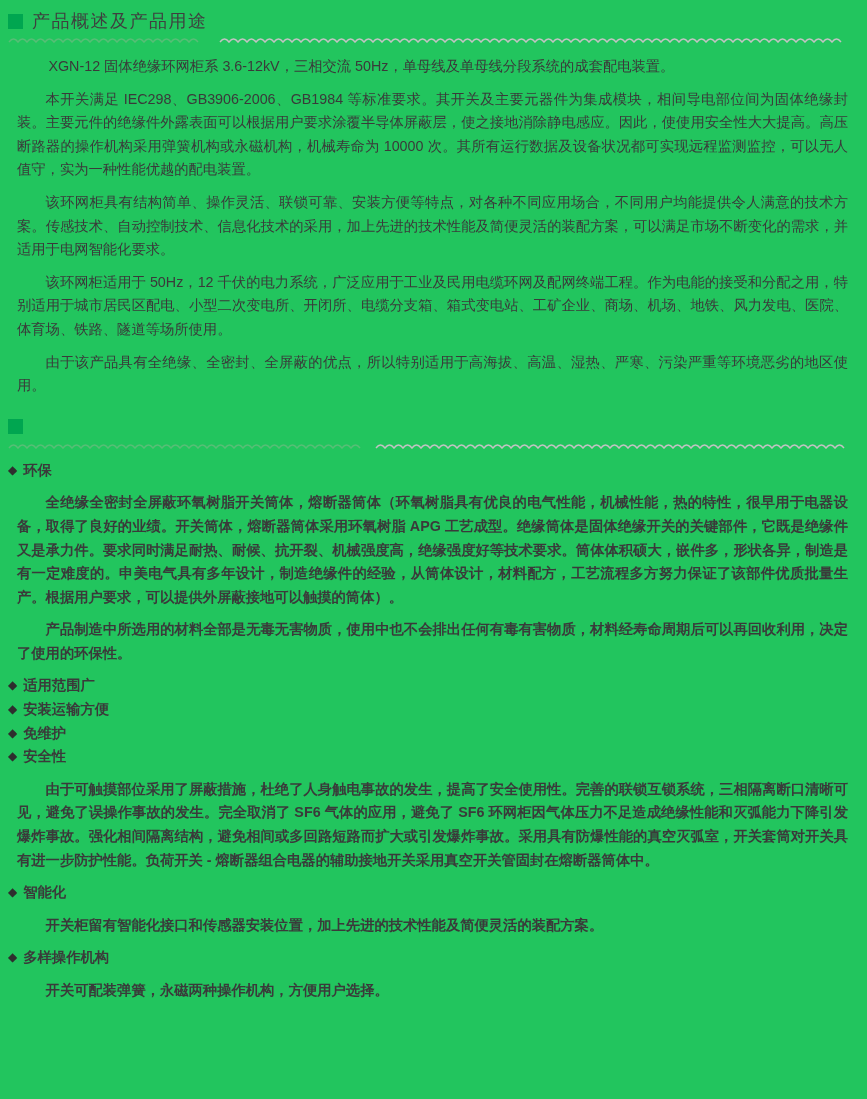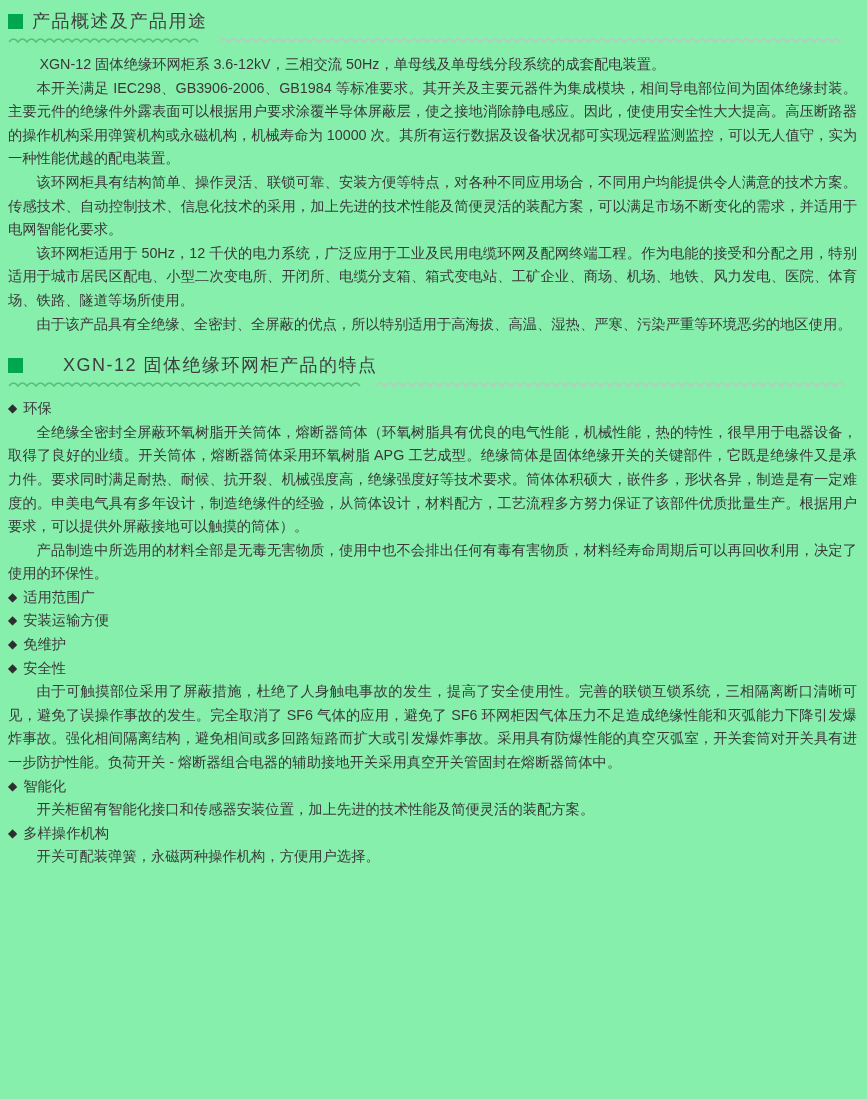--- a/index.html
+++ b/index.html
@@ -1,33 +1,33 @@
 <!DOCTYPE html>
 <html lang="zh" style="--accent: #00a650; --text: #3a3a3a;"><head>
 <meta charset="utf-8">
 <style>
   html,body{margin:0;padding:0;background:#fff;}
   body{font-family:"Liberation Sans","DejaVu Sans",sans-serif;}
   .page{
     position:relative;width:867px;height:1099px;box-sizing:border-box;
-    padding:7px 10px 0 8px;background:#86efac;overflow:hidden;
+    padding:7px 10px 0 8px;background:#22c55e;overflow:hidden;
     color:var(--text,#3a3a3a);
   }
   .sec-head{display:flex;align-items:center;height:28px;}
   .sq{width:15px;height:15px;background:var(--accent,#00a650);flex:0 0 auto;}
   .sec-title{font-size:18px;color:#3f3f3f;letter-spacing:1.5px;white-space:nowrap;}
   .t1{margin-left:9px;}
   .t2{margin-left:40px;}
   .wave-row{height:10px;margin-top:1px;display:flex;align-items:flex-start;}
   .wave-gap{width:13px;flex:0 0 auto;}
   svg.wave{display:block;}
   .sec-body{margin-top:7px;font-size:14.3px;line-height:23.6px;color:var(--text,#3a3a3a);}
-  .p{margin:0;text-indent:2em;text-align:justify;}
+  .p{margin:9px;text-indent:2em;text-align:justify;}
   .p.lead{text-indent:2.2em;}
-  .feature{margin:0;}
+  .feature{margin:0;font-weight:bold;}
   .fh{line-height:23.6px;white-space:nowrap;}
   .diamond{font-size:12px;margin-right:6px;color:#2e2e2e;vertical-align:1px;}
   .sec2{margin-top:15px;}
 </style>
 </head>
 <body>
 
 <div class="page">
 
   <section>
@@ -49,21 +49,20 @@
       <p class="p">本开关满足 IEC298、GB3906-2006、GB1984 等标准要求。其开关及主要元器件为集成模块，相间导电部位间为固体绝缘封装。主要元件的绝缘件外露表面可以根据用户要求涂覆半导体屏蔽层，使之接地消除静电感应。因此，使使用安全性大大提高。高压断路器的操作机构采用弹簧机构或永磁机构，机械寿命为 10000 次。其所有运行数据及设备状况都可实现远程监测监控，可以无人值守，实为一种性能优越的配电装置。</p>
       <p class="p">该环网柜具有结构简单、操作灵活、联锁可靠、安装方便等特点，对各种不同应用场合，不同用户均能提供令人满意的技术方案。传感技术、自动控制技术、信息化技术的采用，加上先进的技术性能及简便灵活的装配方案，可以满足市场不断变化的需求，并适用于电网智能化要求。</p>
       <p class="p">该环网柜适用于 50Hz，12 千伏的电力系统，广泛应用于工业及民用电缆环网及配网终端工程。作为电能的接受和分配之用，特别适用于城市居民区配电、小型二次变电所、开闭所、电缆分支箱、箱式变电站、工矿企业、商场、机场、地铁、风力发电、医院、体育场、铁路、隧道等场所使用。</p>
       <p class="p">由于该产品具有全绝缘、全密封、全屏蔽的优点，所以特别适用于高海拔、高温、湿热、严寒、污染严重等环境恶劣的地区使用。</p>
     </div>
   </section>
 
   <section class="sec2">
     <div class="sec-head">
       <span class="sq"></span>
-      <span class="sec-title t2">XGN-12 固体绝缘环网柜产品的特点</span>
     </div>
     <div class="wave-row">
       <svg class="wave" width="354" height="9">
           <path d="M1 6 q4.5 -6 9 0 q4.5 -6 9 0 q4.5 -6 9 0 q4.5 -6 9 0 q4.5 -6 9 0 q4.5 -6 9 0 q4.5 -6 9 0 q4.5 -6 9 0 q4.5 -6 9 0 q4.5 -6 9 0 q4.5 -6 9 0 q4.5 -6 9 0 q4.5 -6 9 0 q4.5 -6 9 0 q4.5 -6 9 0 q4.5 -6 9 0 q4.5 -6 9 0 q4.5 -6 9 0 q4.5 -6 9 0 q4.5 -6 9 0 q4.5 -6 9 0 q4.5 -6 9 0 q4.5 -6 9 0 q4.5 -6 9 0 q4.5 -6 9 0 q4.5 -6 9 0 q4.5 -6 9 0 q4.5 -6 9 0 q4.5 -6 9 0 q4.5 -6 9 0 q4.5 -6 9 0 q4.5 -6 9 0 q4.5 -6 9 0 q4.5 -6 9 0 q4.5 -6 9 0 q4.5 -6 9 0 q4.5 -6 9 0 q4.5 -6 9 0 q4.5 -6 9 0" stroke="#57be76" stroke-width="1.4" fill="none"></path>
         </svg>
       <span class="wave-gap"></span>
       <svg class="wave" width="470" height="9">
           <path d="M1 6 q4.5 -6 9 0 q4.5 -6 9 0 q4.5 -6 9 0 q4.5 -6 9 0 q4.5 -6 9 0 q4.5 -6 9 0 q4.5 -6 9 0 q4.5 -6 9 0 q4.5 -6 9 0 q4.5 -6 9 0 q4.5 -6 9 0 q4.5 -6 9 0 q4.5 -6 9 0 q4.5 -6 9 0 q4.5 -6 9 0 q4.5 -6 9 0 q4.5 -6 9 0 q4.5 -6 9 0 q4.5 -6 9 0 q4.5 -6 9 0 q4.5 -6 9 0 q4.5 -6 9 0 q4.5 -6 9 0 q4.5 -6 9 0 q4.5 -6 9 0 q4.5 -6 9 0 q4.5 -6 9 0 q4.5 -6 9 0 q4.5 -6 9 0 q4.5 -6 9 0 q4.5 -6 9 0 q4.5 -6 9 0 q4.5 -6 9 0 q4.5 -6 9 0 q4.5 -6 9 0 q4.5 -6 9 0 q4.5 -6 9 0 q4.5 -6 9 0 q4.5 -6 9 0 q4.5 -6 9 0 q4.5 -6 9 0 q4.5 -6 9 0 q4.5 -6 9 0 q4.5 -6 9 0 q4.5 -6 9 0 q4.5 -6 9 0 q4.5 -6 9 0 q4.5 -6 9 0 q4.5 -6 9 0 q4.5 -6 9 0 q4.5 -6 9 0 q4.5 -6 9 0" stroke="#c3c3c3" stroke-width="1.4" fill="none"></path>
         </svg>
     </div>

